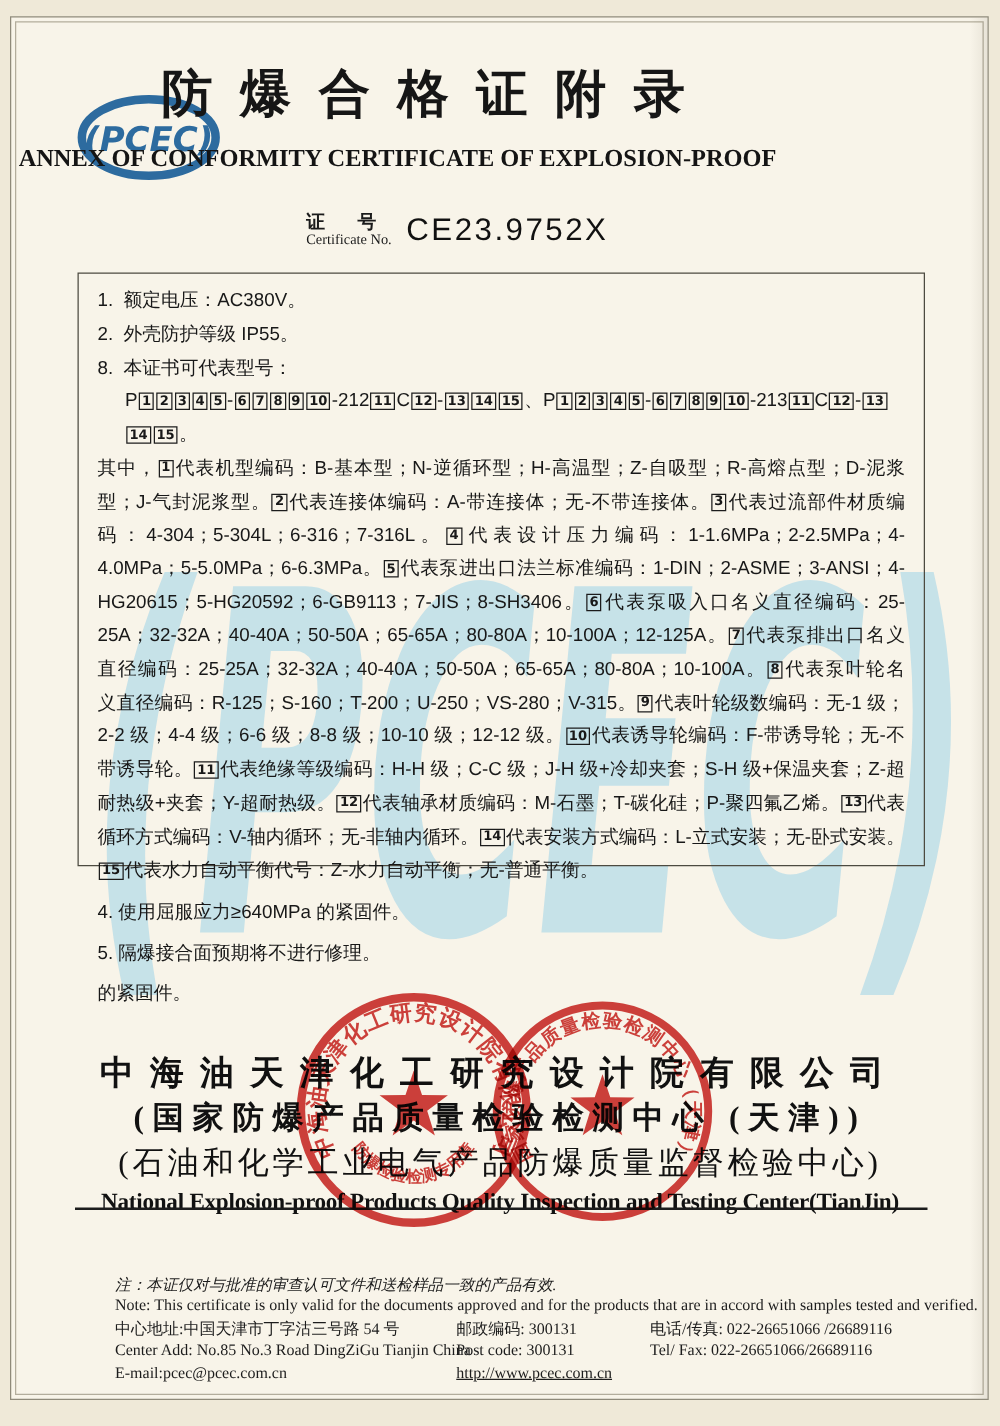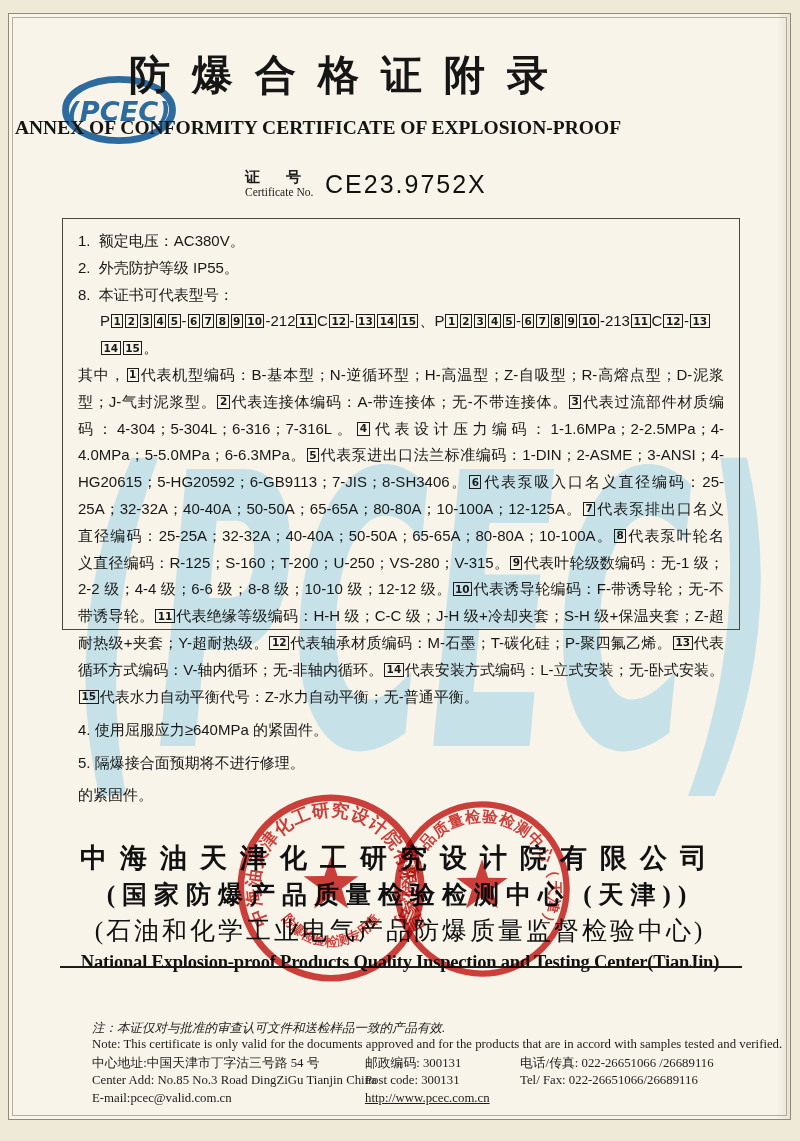--- a/index.html
+++ b/index.html
@@ -18,21 +18,21 @@
   .cert-row { position:absolute; left:245px; top:168px; }
   .cert-label-cn { font-size:15px; font-weight:bold; letter-spacing:26px; color:#1a1a1a; font-family:"Liberation Serif", serif; }
   .cert-label-en { font-size:11.5px; color:#1a1a1a; margin-top:-1px; font-family:"Liberation Serif", serif; }
   .cert-no { position:absolute; left:325px; top:170px; font-family:Liberation Sans, sans-serif; font-size:25px; letter-spacing:2px; color:#111; }
 
   
   .watermark { position:absolute; left:95px; top:420px; width:660px; height:390px; display:flex; align-items:center; justify-content:center; overflow:visible; pointer-events:none; }
   .watermark span { font-family:"DejaVu Sans", sans-serif; font-weight:bold; font-style:italic; font-size:380px; transform:scaleX(0.49); transform-origin:center; color:rgba(128,199,230,0.42); white-space:nowrap; line-height:1; }
 
   
-  .box { position:absolute; left:62px; top:218px; width:678px; height:412px; border:1px solid #4c4a40; padding:9px 15px 0 15px; background:transparent; }
+  .box { position:absolute; left:62px; top:218px; width:678px; height:475px; border:1px solid #4c4a40; padding:9px 15px 0 15px; background:transparent; }
   .box, .box * { font-family:"Liberation Sans", sans-serif; color:#181818; }
   .line { font-size:15px; line-height:26.8px; white-space:pre-wrap; }
   .models { padding-left:22px; }
   .legend { font-size:15px; line-height:26.8px; text-align:justify; }
   .tail { font-size:15px; line-height:32.5px; white-space:pre-wrap; }
   .tail-group { margin-top:4px; }
   .bn { display:inline-block; font-family:"DejaVu Sans", sans-serif; font-size:10.5px; font-weight:600; line-height:11px;
         border:1.2px solid #1c1c1c; padding:0.5px 1.5px; margin:0 1px; vertical-align:1.5px; }
 
   
@@ -146,17 +146,17 @@
       <span class="f-c1">中心地址:中国天津市丁字沽三号路 54 号</span>
       <span class="f-c2">邮政编码: 300131</span>
       <span class="f-c3">电话/传真: 022-26651066 /26689116</span>
     </div>
     <div class="f-row" style="top:1073px">
       <span class="f-c1">Center Add: No.85 No.3 Road DingZiGu Tianjin China</span>
       <span class="f-c2">Post code: 300131</span>
       <span class="f-c3">Tel/ Fax: 022-26651066/26689116</span>
     </div>
     <div class="f-row" style="top:1091px">
-      <span class="f-c1">E-mail:pcec@valid.com.cn</span>
+      <span class="f-c1">E-mail:pcec@pcec.com.cn</span>
       <span class="f-c2 f-web">http://www.pcec.com.cn</span>
     </div>
   </div>
 </div>
 
 </body></html>

